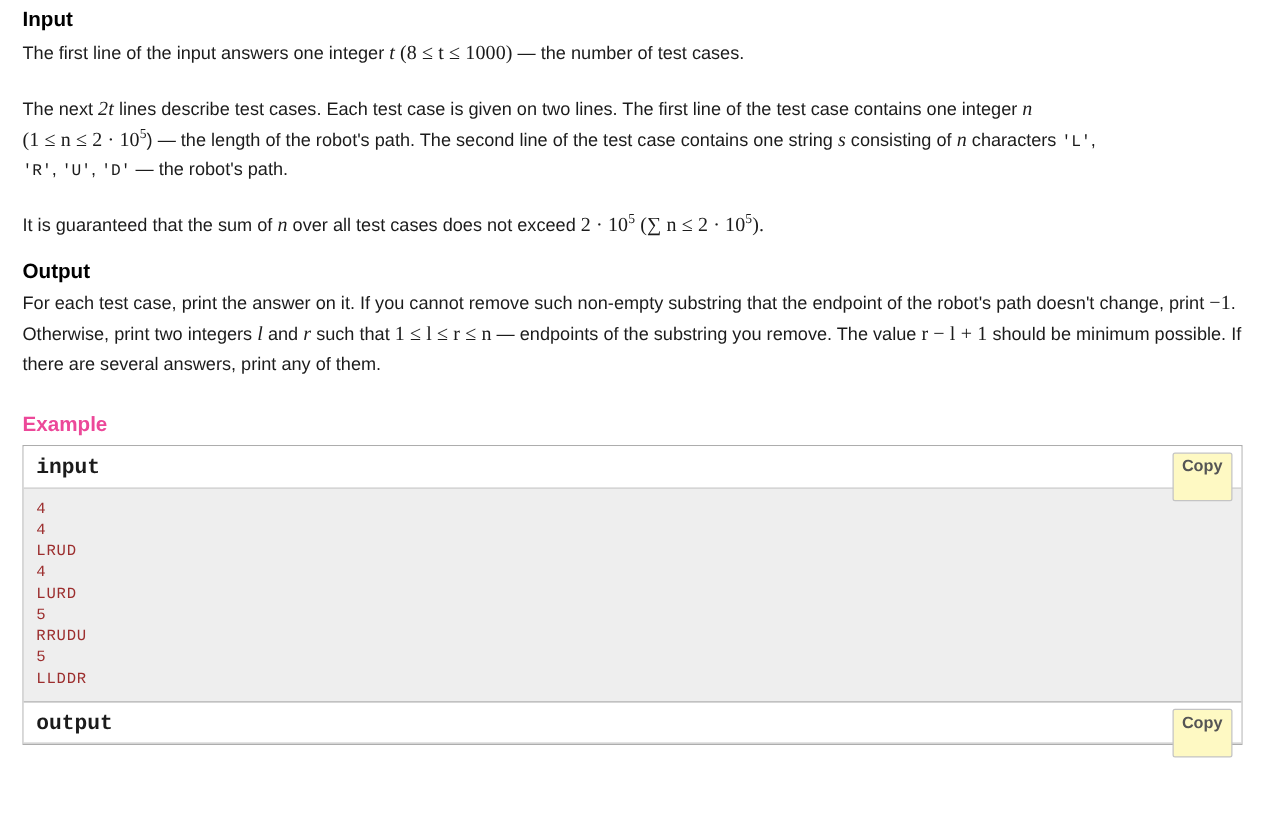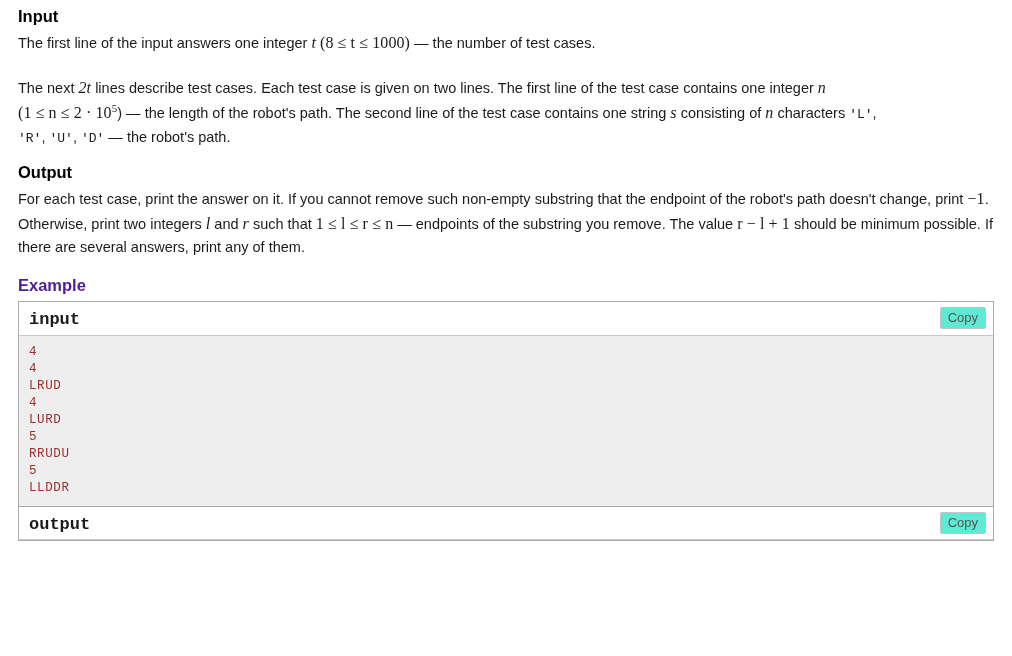--- a/index.html
+++ b/index.html
@@ -51,22 +51,22 @@
   }
   .tt {
     font-family: "Liberation Mono", "DejaVu Sans Mono", monospace;
     font-size: 13px;
   }
   b, .bold { font-weight: normal; }
 
   .example-title {
     font-weight: bold;
     font-size: 16.5px;
-    color: #4c1d95;
-    margin: 17px 0 6px 0;
+    color: #ec4899;
+    margin: 27px 0 6px 0;
   }
 
   .sample-tests {
     border: 1px solid #adadad;
     border-bottom: 1px solid #adadad;
     background: #fff;
     box-sizing: border-box;
   }
   .sample-test {
     background: #fff;
@@ -86,26 +86,26 @@
   }
   .sample-head.second {
     border-top: 1px solid #adadad;
   }
   .copy-btn {
     position: absolute;
     right: 7px;
     top: 5px;
     font-family: "Liberation Sans", sans-serif;
     font-size: 13px;
-    font-weight: normal;
+    font-weight: bold;
     color: #555;
-    background: #5eead4;
+    background: #fef9c3;
     border: 1px solid #c4c4c4;
     border-radius: 2px;
-    padding: 2px 7px 3px 7px;
+    padding: 2px 7px 20px 7px;
     line-height: 15px;
     cursor: pointer;
   }
   pre.sample-body {
     margin: 0;
     padding: 8px 10px 9px 10px;
     background: #eeeeee;
     font-family: "Liberation Mono", "DejaVu Sans Mono", monospace;
     font-size: 12.5px;
     line-height: 17px;
@@ -122,20 +122,21 @@
 
 <div class="page">
 
   <div>
     <div class="section-title">Input</div>
 
     <div class="para"><span>The first line of the input answers one integer </span><span class="math mi">t</span> <span class="math up">(8 ≤ t ≤ 1000)</span><span> — the number of test cases.</span></div>
 
     <div class="para"><span>The next </span><span class="math mi">2t</span><span> lines describe test cases. Each test case is given on two lines. The first line of the test case contains one integer </span><span class="math mi">n</span><br><span class="math up"><span>(1 ≤ n ≤ 2 · 10</span><sup class="ex">5</sup></span><span>) — the length of the robot's path. The second line of the test case contains one string </span><span class="math mi">s</span><span> consisting of </span><span class="math mi">n</span><span> characters </span><span class="tt">'L'</span><span>, </span><br><span class="tt">'R'</span><span>, </span><span class="tt">'U'</span><span>, </span><span class="tt">'D'</span><span> — the robot's path.</span></div>
 
+    <div class="para"><span>It is guaranteed that the sum of </span><span class="math mi">n</span><span> over all test cases does not exceed </span><span class="math up"><span>2 · 10</span><sup class="ex">5</sup></span> <span class="math up"><span> (∑ n ≤ 2 · 10</span><sup class="ex">5</sup><span>).</span></span></div>
   </div>
 
   <div class="blockgap"></div>
 
   <div>
     <div class="section-title">Output</div>
     <div class="para"><span>For each test case, print the answer on it. If you cannot remove such </span><b>non-empty</b><span> substring that the endpoint of the robot's path doesn't change, print </span><span class="math up">−1</span><span>. Otherwise, print two integers </span><span class="math mi">l</span><span> and </span><span class="math mi">r</span><span> such that </span><span class="math up">1 ≤ l ≤ r ≤ n</span><span> — endpoints of the substring you remove. The value </span><span class="math up">r − l + 1</span><span> should be minimum possible. If there are several answers, print any of them.</span></div>
   </div>
 
   <div class="example-title">Example</div>

